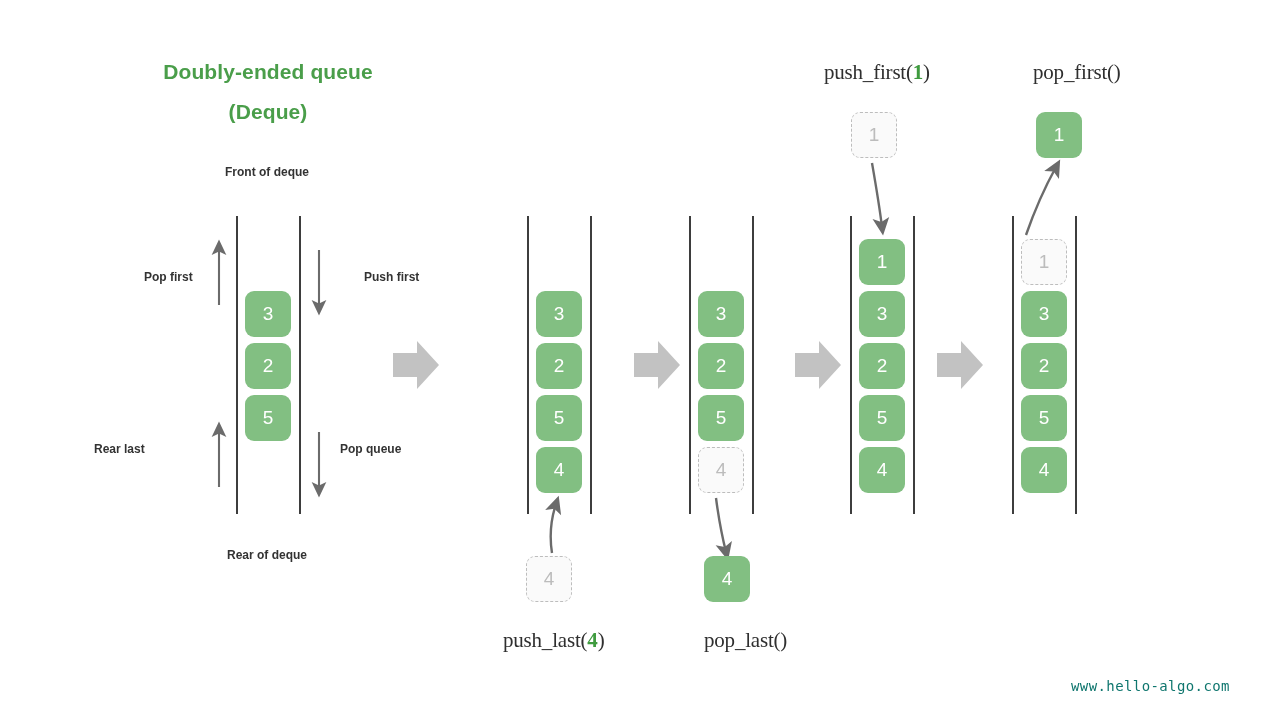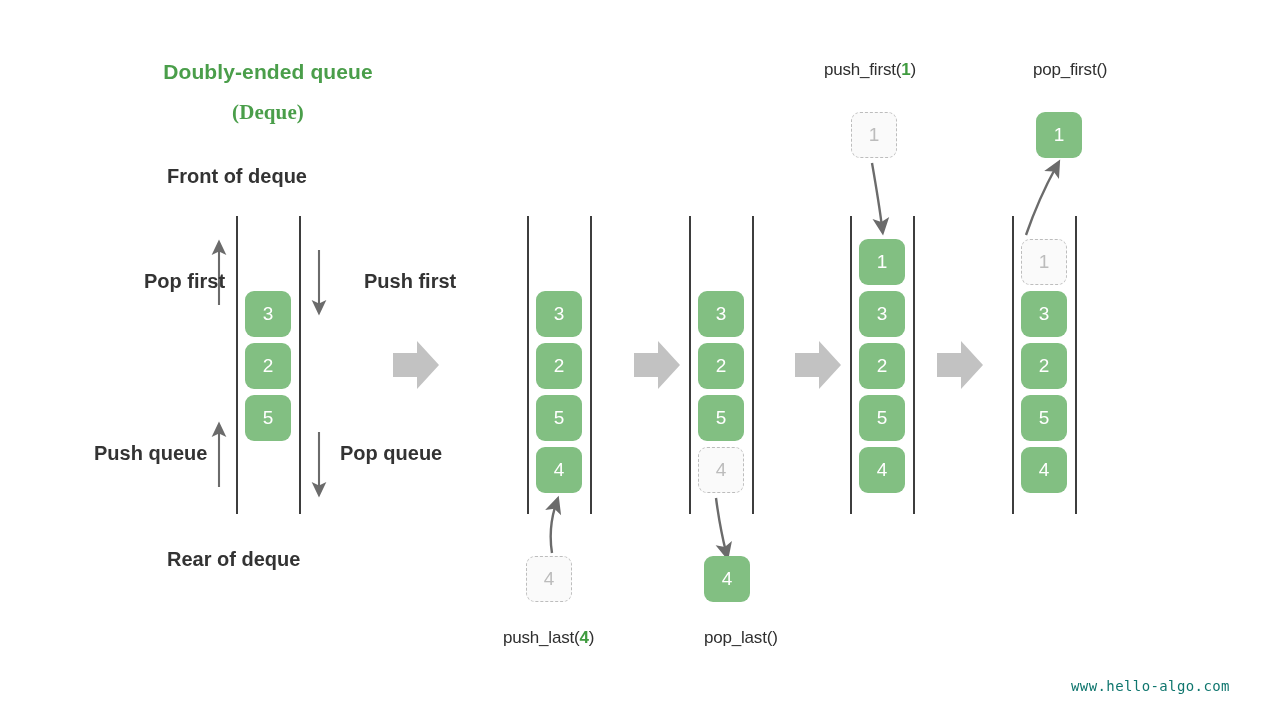--- a/index.html
+++ b/index.html
@@ -19,29 +19,29 @@
     font-weight:bold;
     font-size:21px;
     text-align:center;
     letter-spacing:.1px;
     white-space:nowrap;
   }
   .caption{
     position:absolute;
     color:#333333;
     font-weight:bold;
-    font-size:20px;
+    font-size:12px;
     white-space:nowrap;
-    text-align:left;
+    text-align:center;
   }
   .op-label{
     position:absolute;
     color:#2f2f2f;
-    font-family:Liberation Sans, sans-serif;
-    font-size:17px;
+    font-family:Liberation Serif, serif;
+    font-size:21px;
     white-space:nowrap;
     letter-spacing:-0.2px;
   }
   .op-label .arg{color:#3f9b3f;font-weight:bold;}
   .watermark{
     position:absolute;
     color:#0f766e;
     font-family:"DejaVu Sans Mono","Liberation Mono",monospace;
     font-size:14px;
     white-space:nowrap;
@@ -107,28 +107,28 @@
     <path d="M552,553 C549,534 551,519 556,504" stroke="#6b6b6b" stroke-width="2.4" fill="none" marker-end="url(#ah)"></path>
 
     <path d="M716,498 C719,521 722,536 726,552" stroke="#6b6b6b" stroke-width="2.4" fill="none" marker-end="url(#ah)"></path>
 
     <path d="M872,163 C876,186 879,203 882,227" stroke="#6b6b6b" stroke-width="2.4" fill="none" marker-end="url(#ah)"></path>
 
     <path d="M1026,235 C1034,212 1045,187 1056,167" stroke="#6b6b6b" stroke-width="2.4" fill="none" marker-end="url(#ah)"></path>
   </svg>
 
   <div class="title" style="left:145px;top:60px;width:246px;">Doubly-ended queue</div>
-  <div class="title" style="left:145px;top:100px;width:246px;font-family:Liberation Serif, serif;">(Deque)</div>
+  <div class="title" style="left:145px;top:100px;width:246px;">(Deque)</div>
 
   <div class="caption" style="left:167px;top:165px;width:200px;">Front of deque</div>
   <div class="caption" style="left:167px;top:548px;width:200px;">Rear of deque</div>
 
   <div class="caption" style="left:100px;top:270px;margin-left:44px;">Pop first</div>
   <div class="caption" style="left:340px;top:270px;margin-left:24px;">Push first</div>
-  <div class="caption" style="left:94px;top:442px;">Push queue</div>
+  <div class="caption" style="left:94px;top:442px;">Rear last</div>
   <div class="caption" style="left:340px;top:442px;">Pop queue</div>
 
   <div class="op-label" style="left:503px;top:628px;">
     <span>push_last(</span><span class="arg">4</span><span>)</span>
   </div>
   <div class="op-label" style="left:704px;top:628px;">
     <span>pop_last()</span>
   </div>
   <div class="op-label" style="left:824px;top:60px;">
     <span>push_first(</span><span class="arg">1</span><span>)</span>

